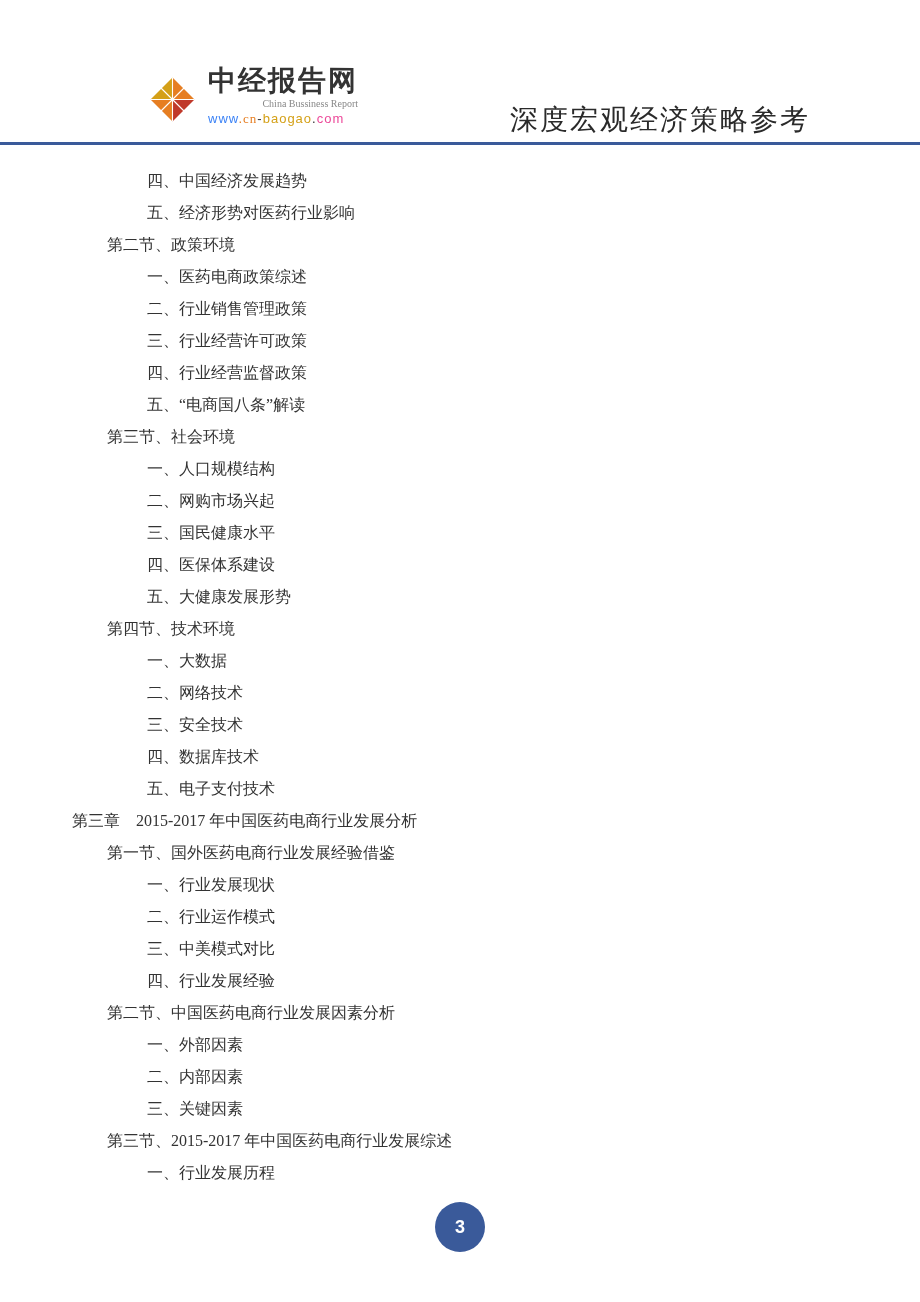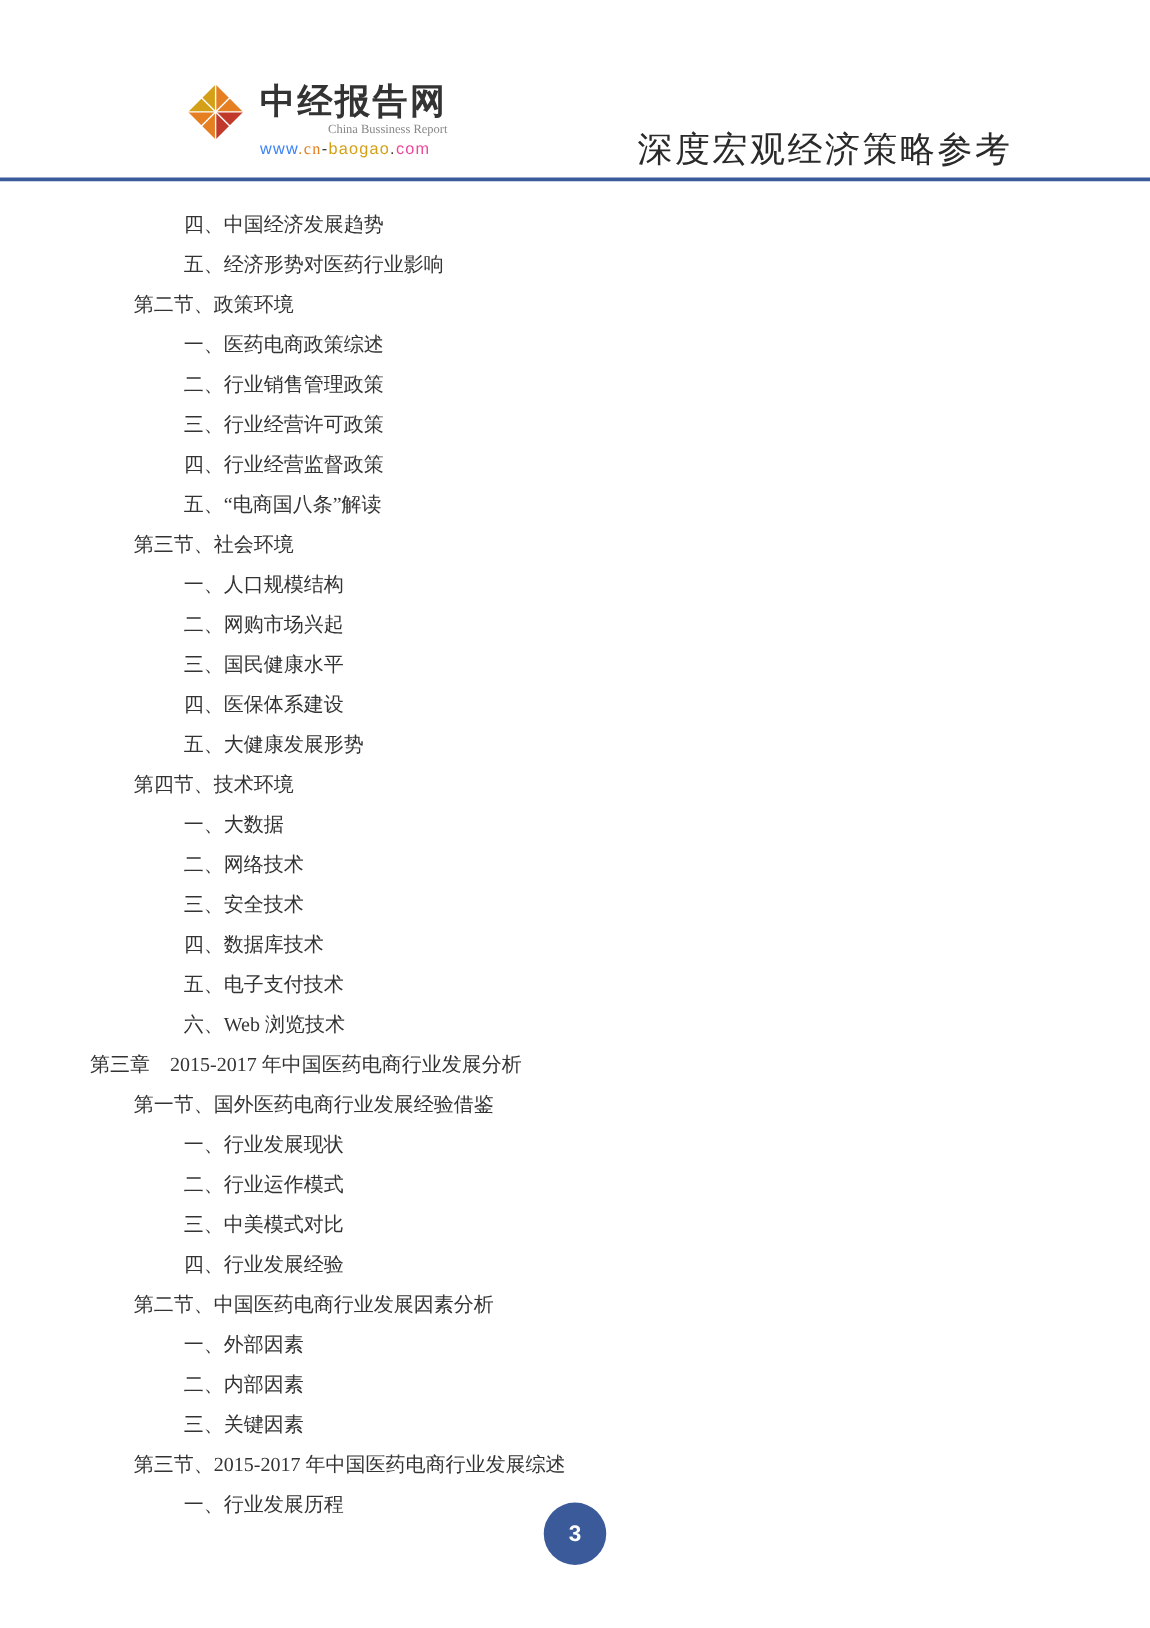--- a/index.html
+++ b/index.html
@@ -17,21 +17,21 @@
     .header {
       position: relative;
       height: 145px;
       border-bottom: 3px solid #3a5a9a;
     }
     .logo-area {
       position: absolute;
       left: 145px;
       top: 62px;
       display: flex;
-      align-items: flex-start;
+      align-items: flex-end;
     }
     .logo-icon {
       width: 55px;
       height: 55px;
       position: relative;
     }
     .logo-icon svg {
       width: 100%;
       height: 100%;
     }
@@ -153,21 +153,20 @@
   <div class="item-level3">二、网购市场兴起</div>
   <div class="item-level3">三、国民健康水平</div>
   <div class="item-level3">四、医保体系建设</div>
   <div class="item-level3">五、大健康发展形势</div>
   <div class="item-level2">第四节、技术环境</div>
   <div class="item-level3">一、大数据</div>
   <div class="item-level3">二、网络技术</div>
   <div class="item-level3">三、安全技术</div>
   <div class="item-level3">四、数据库技术</div>
   <div class="item-level3">五、电子支付技术</div>
-  <div class="item-level3">六、Web 浏览技术</div>
   <div class="item-level1">第三章　2015-2017 年中国医药电商行业发展分析</div>
   <div class="item-level2">第一节、国外医药电商行业发展经验借鉴</div>
   <div class="item-level3">一、行业发展现状</div>
   <div class="item-level3">二、行业运作模式</div>
   <div class="item-level3">三、中美模式对比</div>
   <div class="item-level3">四、行业发展经验</div>
   <div class="item-level2">第二节、中国医药电商行业发展因素分析</div>
   <div class="item-level3">一、外部因素</div>
   <div class="item-level3">二、内部因素</div>
   <div class="item-level3">三、关键因素</div>

